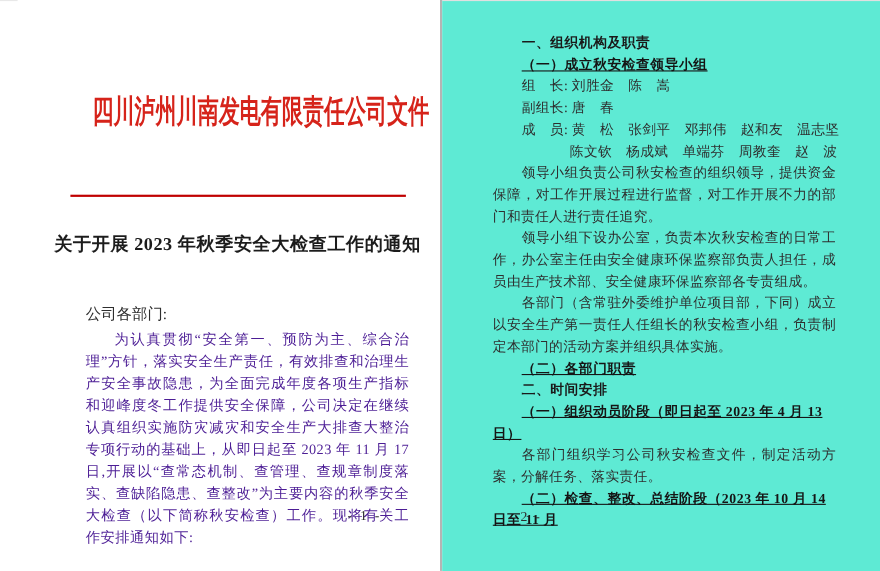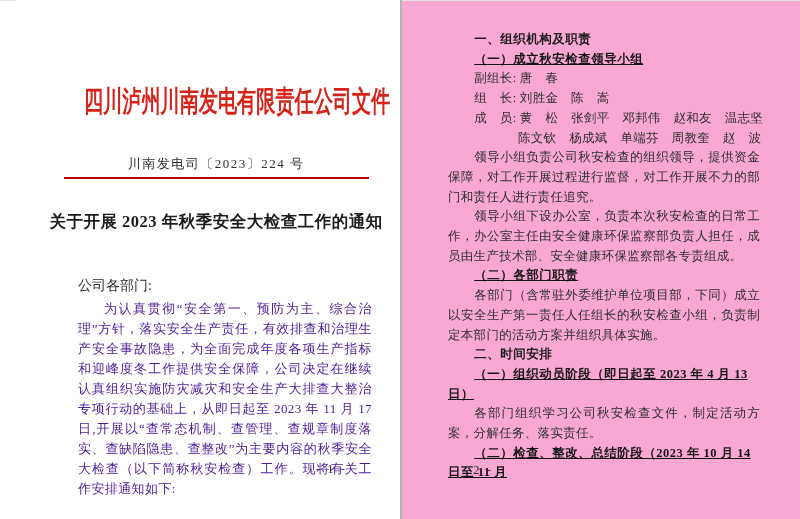--- a/index.html
+++ b/index.html
@@ -98,21 +98,21 @@
     position: absolute;
     left: 400px; top: 0;
     width: 2px; height: 519px;
     background: #b4b4b4;
   }
   
   .page-right {
     position: absolute;
     left: 402px; top: 0;
     width: 398px; height: 519px;
-    background: #f9a8d4;
+    background: #5eead4;
     border-top: 1px solid #e0e0e0;
   }
   .page2-flow {
     position: absolute;
     left: 46px; top: 29px;
     width: 312px;
     font-size: 12.5px;
     line-height: 19.7px;
     color: #2e2e2e;
     text-align: justify;
@@ -156,21 +156,20 @@
 </style>
 </head>
 <body>
 
 <div class="canvas">
   <div class="canvas-top-line"></div>
 
   <div class="page-left">
     <div class="red-header">四川泸州川南发电有限责任公司文件</div>
 
-    <div class="doc-number">川南发电司〔2023〕224 号</div>
 
     <div class="red-rule"></div>
 
     <div class="doc-title">
       <div>关于开展 2023 年秋季安全大检查工作的通知</div>
     </div>
 
     <div class="salutation">公司各部门:</div>
 
     <div class="body-para">为认真贯彻“安全第一、预防为主、综合治理”方针，落实安全生产责任，有效排查和治理生产安全事故隐患，为全面完成年度各项生产指标和迎峰度冬工作提供安全保障，公司决定在继续认真组织实施防灾减灾和安全生产大排查大整治专项行动的基础上，从即日起至 2023 年 11 月 17 日,开展以“查常态机制、查管理、查规章制度落实、查缺陷隐患、查整改”为主要内容的秋季安全大检查（以下简称秋安检查）工作。现将有关工作安排通知如下:</div>
@@ -180,36 +179,36 @@
 
   <div class="page-divider"></div>
 
   <div class="page-right">
     <div class="page2-flow">
 
       <p class="blk h1">一、组织机构及职责</p>
 
       <p class="blk h2">（一）成立秋安检查领导小组</p>
 
+      <p class="blk role-line">组　长: 刘胜金　陈　嵩</p>
+
       <p class="blk role-line">副组长: 唐　春</p>
 
-      <p class="blk role-line">组　长: 刘胜金　陈　嵩</p>
-
       <p class="blk role-line">成　员: 黄　松　张剑平　邓邦伟　赵和友　温志坚</p>
 
 
       <p class="blk names-cont">陈文钦　杨成斌　单端芬　周教奎　赵　波</p>
 
       <p class="blk para">领导小组负责公司秋安检查的组织领导，提供资金保障，对工作开展过程进行监督，对工作开展不力的部门和责任人进行责任追究。</p>
 
       <p class="blk para">领导小组下设办公室，负责本次秋安检查的日常工作，办公室主任由安全健康环保监察部负责人担任，成员由生产技术部、安全健康环保监察部各专责组成。</p>
 
+      <p class="blk para">各部门（含常驻外委维护单位项目部，下同）成立以安全生产第一责任人任组长的秋安检查小组，负责制定本部门的活动方案并组织具体实施。</p>
+
       <p class="blk h2">（二）各部门职责</p>
-
-      <p class="blk para">各部门（含常驻外委维护单位项目部，下同）成立以安全生产第一责任人任组长的秋安检查小组，负责制定本部门的活动方案并组织具体实施。</p>
 
       <p class="blk h1">二、时间安排</p>
 
       <p class="blk h2">（一）组织动员阶段（即日起至 2023 年 4 月 13 日）</p>
 
       <p class="blk para">各部门组织学习公司秋安检查文件，制定活动方案，分解任务、落实责任。</p>
 
       <p class="blk h2">（二）检查、整改、总结阶段（2023 年 10 月 14 日至 11 月</p>
     </div>
 

